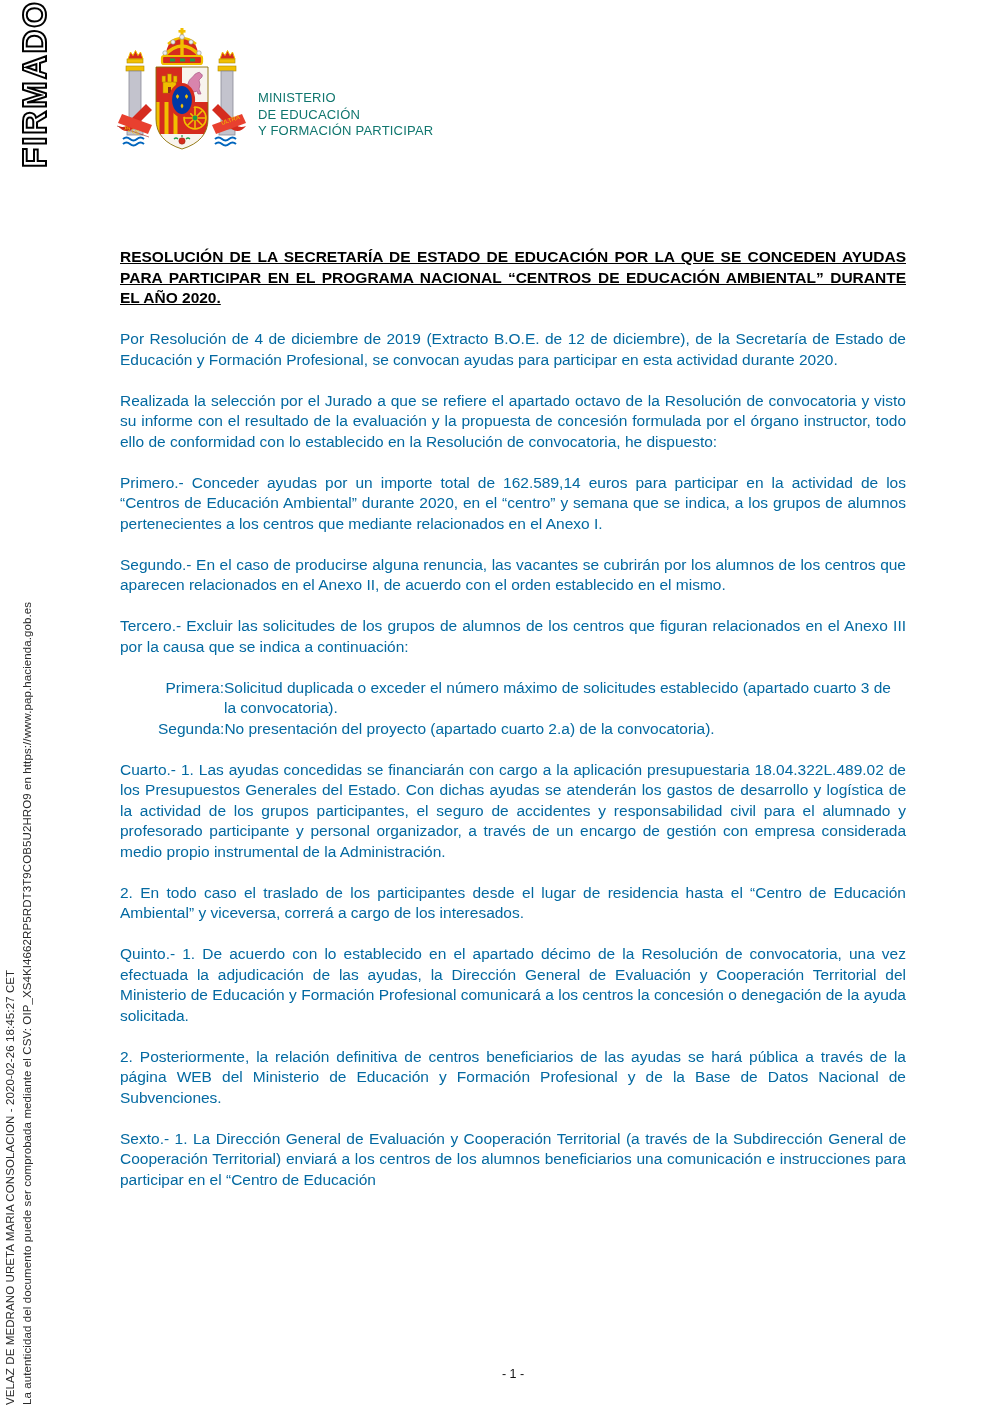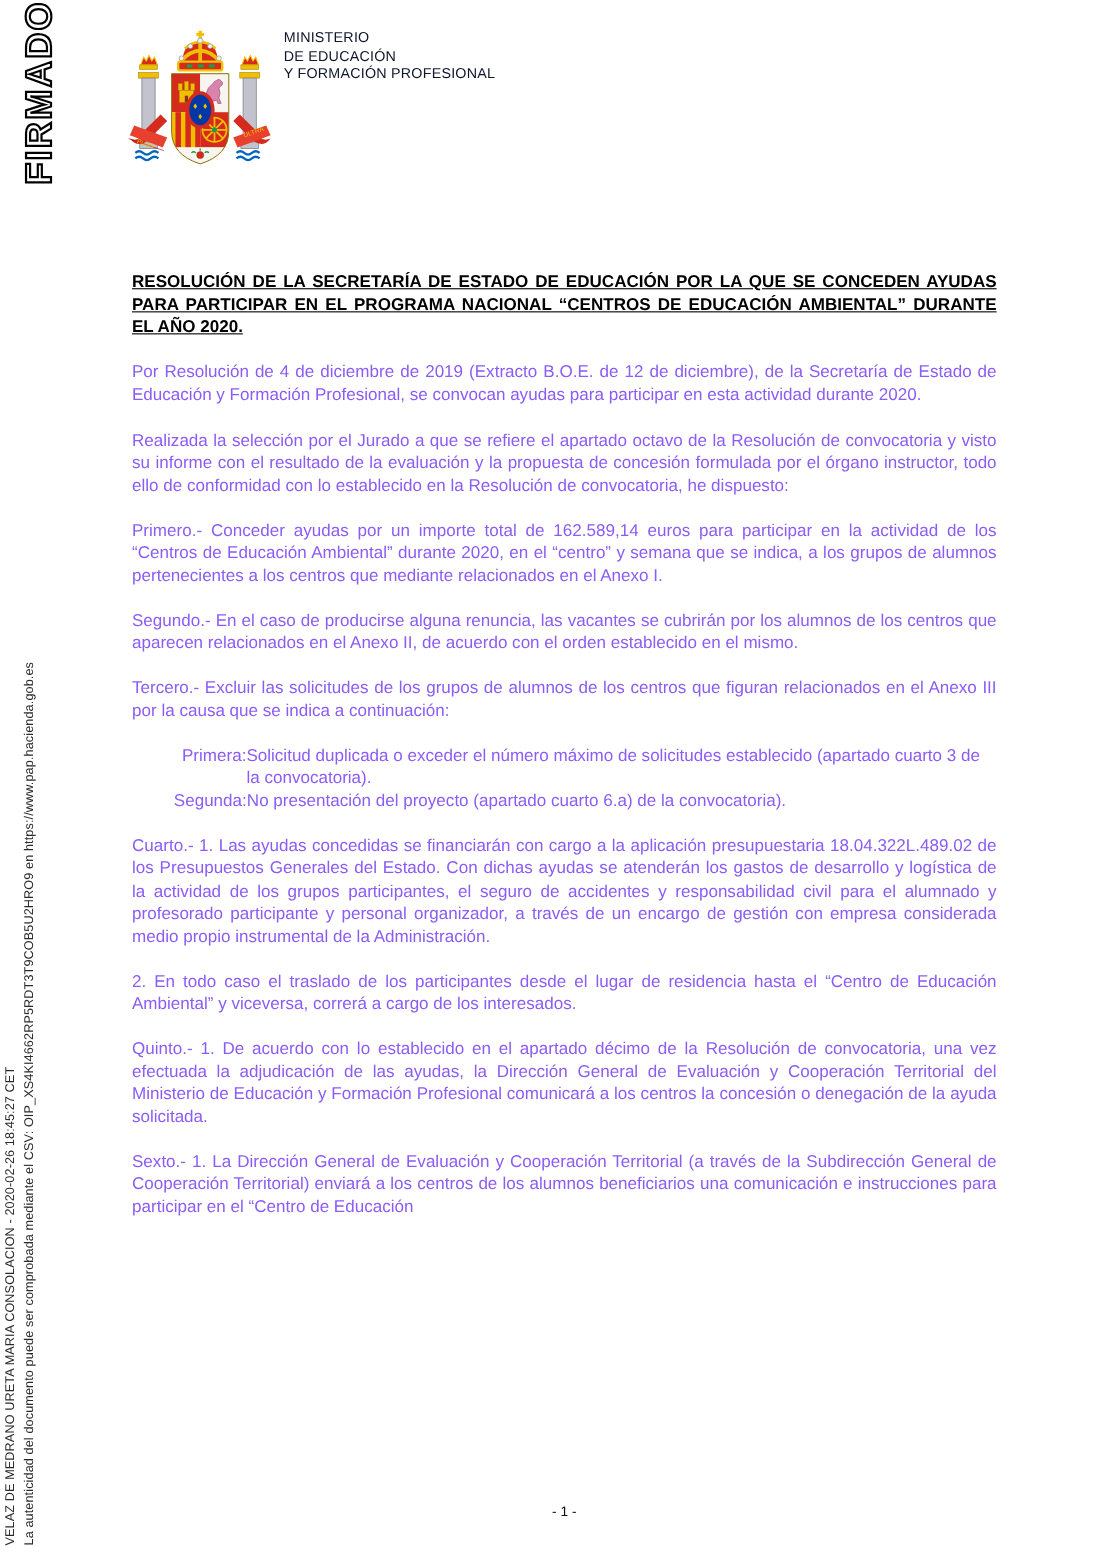--- a/index.html
+++ b/index.html
@@ -32,27 +32,27 @@
     white-space:nowrap;
     font-size:11.5px;
     color:#2a2a2a;
     letter-spacing:0.1px;
   }
   .sig1 { left:16px; bottom:9px; }
   .sig2 { left:33px; bottom:9px; }
   
   .header { position:absolute; left:116px; top:26px; display:flex; }
   .coat { width:132px; height:146px; flex:0 0 auto; }
-  .ministry { margin-left:10px; font-size:13px; line-height:16.5px; color:#0f172a; letter-spacing:0.2px; }
+  .ministry { margin-left:10px; margin-top:64px; font-size:13px; line-height:16.5px; color:#0f766e; letter-spacing:0.2px; }
   
   .content { position:absolute; left:120px; top:247px; width:786px; }
   .content p, .excl-text, .excl-label {
     font-size:15.5px;
     line-height:20.5px;
-    color:#8b5cf6;
+    color:#0369a1;
   }
   .content p { text-align:justify; margin:0 0 20.5px 0; }
   p.doc-title { font-weight:bold; color:#000;text-decoration:underline; }
   .excl { margin:0 0 20.5px 38px; }
   .excl-item { display:flex; }
   .excl-label { flex:0 0 66px;text-align:right; }
   .excl-text { flex:1; text-align:left; }
   
   .pageno {
     position:absolute; left:120px; top:1367px; width:786px;
@@ -165,44 +165,45 @@
         <circle cx="70.5" cy="70.5" r="1.4"></circle>
         <circle cx="66" cy="80" r="1.4"></circle>
         <path d="M70.5 68 q2 2.5 0 5 q-2 -2.5 0 -5 z"></path>
         <path d="M66 77.5 q2 2.5 0 5 q-2 -2.5 0 -5 z"></path>
       </g>
     </g>
   </svg>
   <div class="ministry">
     <div>MINISTERIO</div>
     <div>DE EDUCACIÓN</div>
-    <div>Y FORMACIÓN PROFESIONAL</div>
+    <div>Y FORMACIÓN PARTICIPAR</div>
   </div>
 </div>
 
 <div class="content">
   <p class="doc-title">RESOLUCIÓN DE LA SECRETARÍA DE ESTADO DE EDUCACIÓN POR LA QUE SE CONCEDEN AYUDAS PARA PARTICIPAR EN EL PROGRAMA NACIONAL “CENTROS DE EDUCACIÓN AMBIENTAL” DURANTE EL AÑO 2020.</p>
   <div id="paras-before">
       <p>Por Resolución de 4 de diciembre de 2019 (Extracto B.O.E. de 12 de diciembre), de la Secretaría de Estado de Educación y Formación Profesional, se convocan ayudas para participar en esta actividad durante 2020.</p>
       <p>Realizada la selección por el Jurado a que se refiere el apartado octavo de la Resolución de convocatoria y visto su informe con el resultado de la evaluación y la propuesta de concesión formulada por el órgano instructor, todo ello de conformidad con lo establecido en la Resolución de convocatoria, he dispuesto:</p>
       <p>Primero.- Conceder ayudas por un importe total de 162.589,14 euros para participar en la actividad de los “Centros de Educación Ambiental” durante 2020, en el “centro” y semana que se indica, a los grupos de alumnos pertenecientes a los centros que mediante relacionados en el Anexo I.</p>
       <p>Segundo.- En el caso de producirse alguna renuncia, las vacantes se cubrirán por los alumnos de los centros que aparecen relacionados en el Anexo II, de acuerdo con el orden establecido en el mismo.</p>
       <p>Tercero.- Excluir las solicitudes de los grupos de alumnos de los centros que figuran relacionados en el Anexo III por la causa que se indica a continuación:</p>
     </div>
   <div class="excl" id="excl-list">
       <div class="excl-item">
         <div class="excl-label">Primera:</div>
         <div class="excl-text">Solicitud duplicada o exceder el número máximo de solicitudes establecido (apartado cuarto 3 de la convocatoria).</div>
       </div>
       <div class="excl-item">
         <div class="excl-label">Segunda:</div>
-        <div class="excl-text">No presentación del proyecto (apartado cuarto 6.a) de la convocatoria).</div>
+        <div class="excl-text">No presentación del proyecto (apartado cuarto 2.a) de la convocatoria).</div>
       </div>
     </div>
   <div id="paras-after">
       <p>Cuarto.- 1. Las ayudas concedidas se financiarán con cargo a la aplicación presupuestaria 18.04.322L.489.02 de los Presupuestos Generales del Estado. Con dichas ayudas se atenderán los gastos de desarrollo y logística de la actividad de los grupos participantes, el seguro de accidentes y responsabilidad civil para el alumnado y profesorado participante y personal organizador, a través de un encargo de gestión con empresa considerada medio propio instrumental de la Administración.</p>
       <p>2. En todo caso el traslado de los participantes desde el lugar de residencia hasta el “Centro de Educación Ambiental” y viceversa, correrá a cargo de los interesados.</p>
       <p>Quinto.- 1. De acuerdo con lo establecido en el apartado décimo de la Resolución de convocatoria, una vez efectuada la adjudicación de las ayudas, la Dirección General de Evaluación y Cooperación Territorial del Ministerio de Educación y Formación Profesional comunicará a los centros la concesión o denegación de la ayuda solicitada.</p>
+      <p>2. Posteriormente, la relación definitiva de centros beneficiarios de las ayudas se hará pública a través de la página WEB del Ministerio de Educación y Formación Profesional y de la Base de Datos Nacional de Subvenciones.</p>
       <p>Sexto.- 1.  La Dirección General de Evaluación y Cooperación Territorial (a través de la Subdirección General de Cooperación Territorial) enviará a los centros de los alumnos beneficiarios una comunicación e instrucciones para participar en el “Centro de Educación</p>
     </div>
 </div>
 
 <div class="pageno">- 1 -</div>
 
 </body></html>

